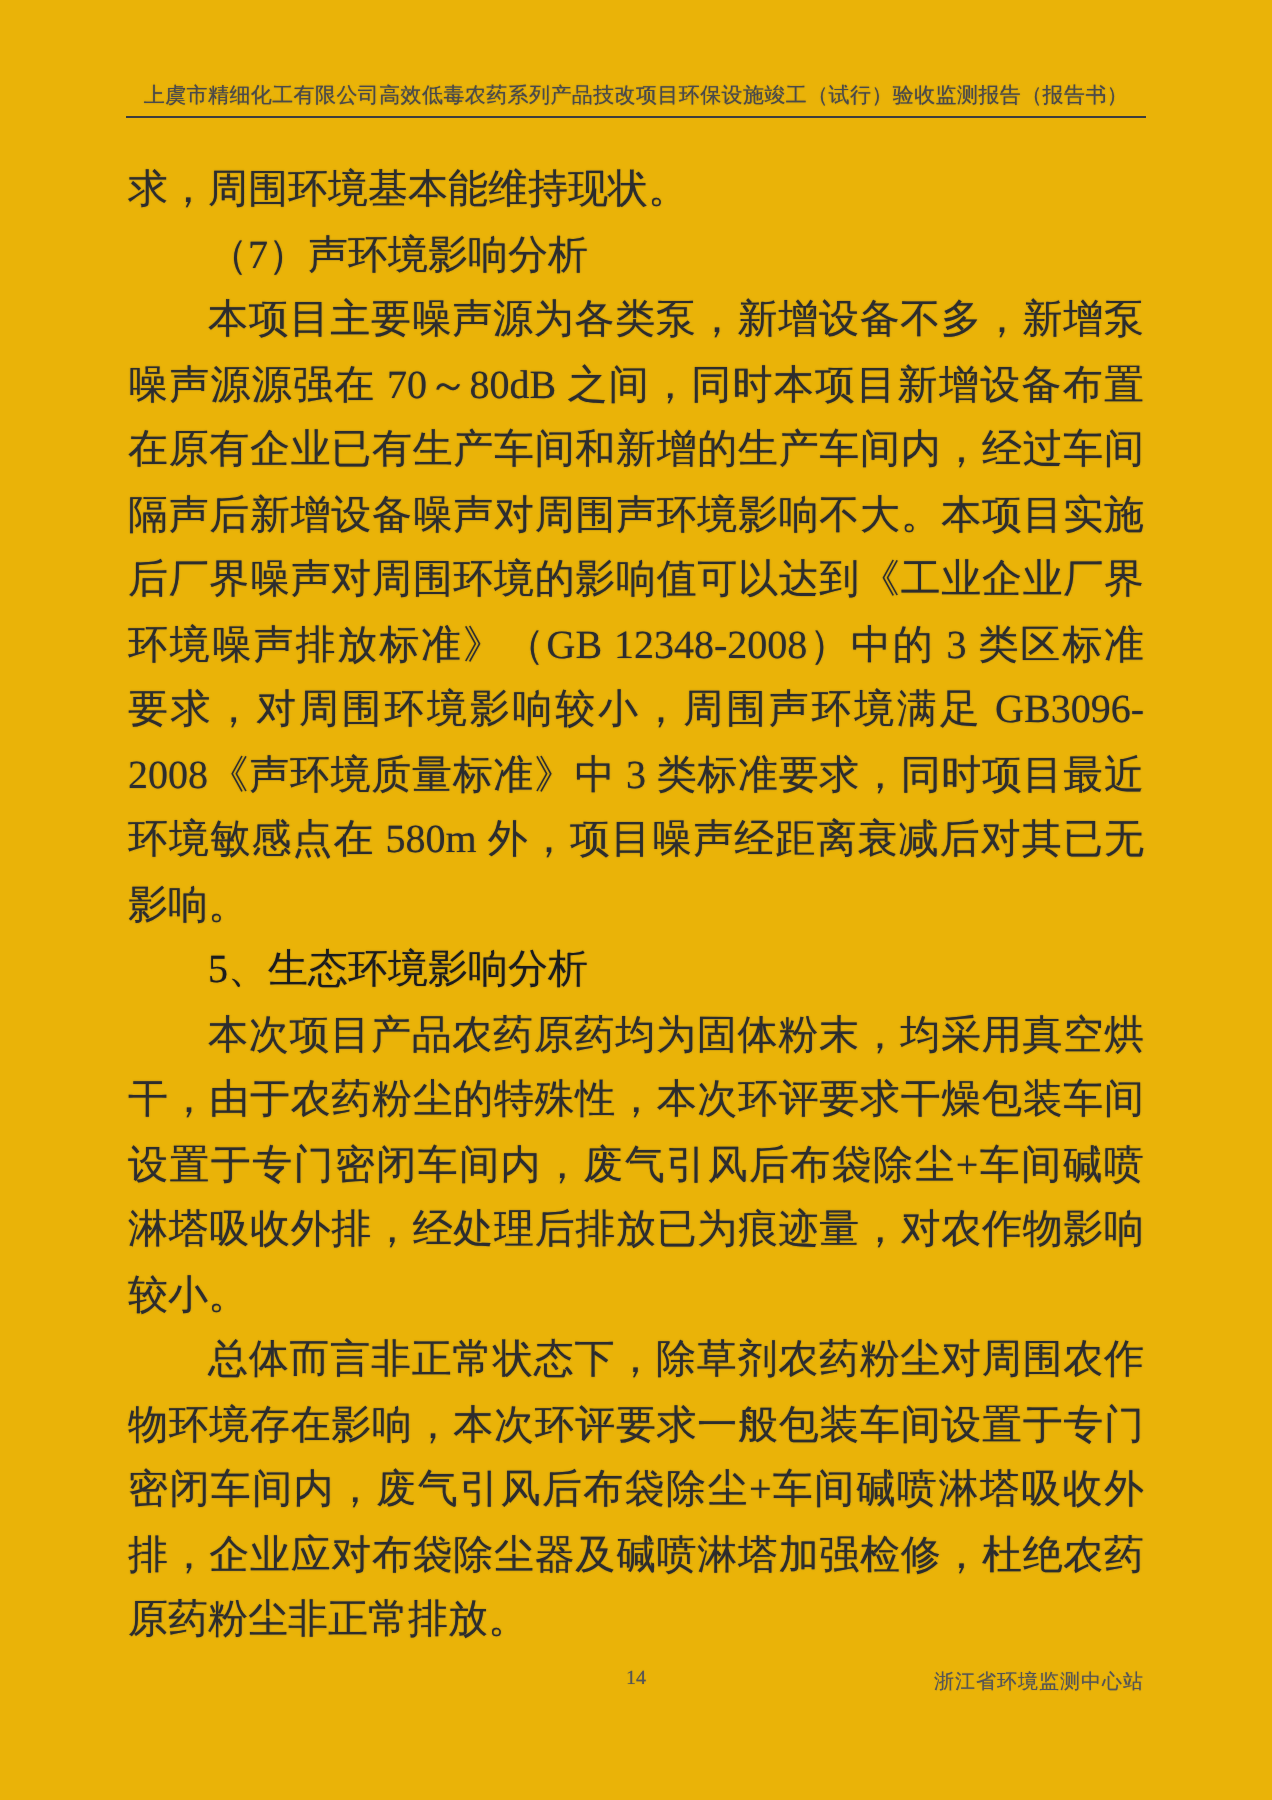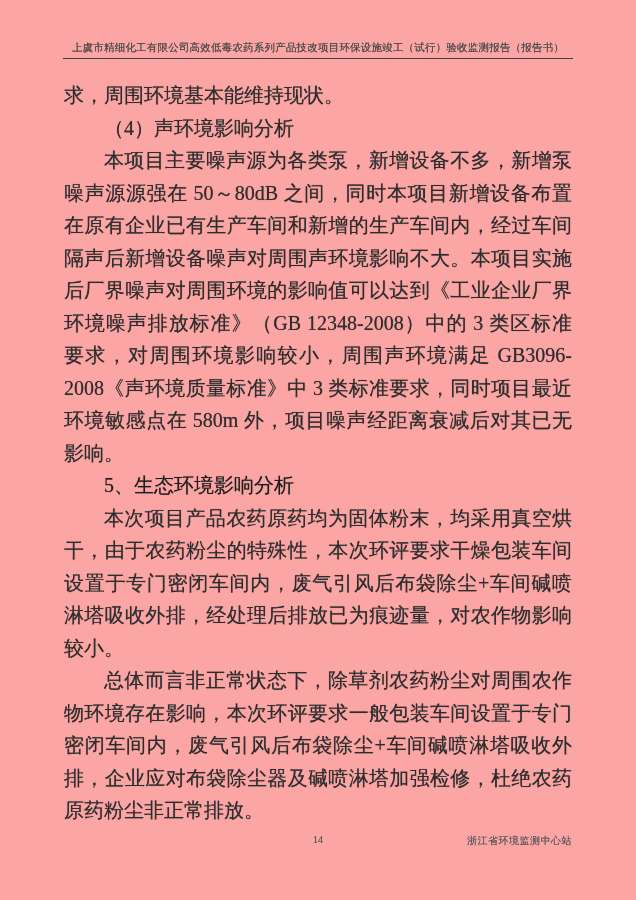--- a/index.html
+++ b/index.html
@@ -1,19 +1,19 @@
 <!DOCTYPE html>
 <html lang="zh"><head>
 <meta charset="utf-8">
 <style>
   html,body{margin:0;padding:0;background:#ffffff;}
   .page{
     position:relative;
     width:636px;height:900px;
-    background:#fca5a5;
+    background:#eab308;
     font-family:"Liberation Serif","DejaVu Serif",serif;
     overflow:hidden;
   }
   
   .header{
     position:absolute;
     top:41px;left:63px;width:510px;
     border-bottom:1.5px solid #3d3d3d;
     padding-bottom:3px;
     text-align:center;
@@ -59,23 +59,23 @@
 
 <div class="page">
 
   <div class="header">
     <span>上虞市精细化工有限公司高效低毒农药系列产品技改项目环保设施竣工（试行）验收监测报告（报告书）</span>
   </div>
 
   <div class="body">
     <p>求，周围环境基本能维持现状。</p>
 
-    <p class="indent">（4）声环境影响分析</p>
+    <p class="indent">（7）声环境影响分析</p>
 
-    <p class="indent">本项目主要噪声源为各类泵，新增设备不多，新增泵噪声源源强在 50～80dB 之间，同时本项目新增设备布置在原有企业已有生产车间和新增的生产车间内，经过车间隔声后新增设备噪声对周围声环境影响不大。本项目实施后厂界噪声对周围环境的影响值可以达到《工业企业厂界环境噪声排放标准》（GB 12348-2008）中的 3 类区标准要求，对周围环境影响较小，周围声环境满足 GB3096-2008《声环境质量标准》中 3 类标准要求，同时项目最近环境敏感点在 580m 外，项目噪声经距离衰减后对其已无影响。</p>
+    <p class="indent">本项目主要噪声源为各类泵，新增设备不多，新增泵噪声源源强在 70～80dB 之间，同时本项目新增设备布置在原有企业已有生产车间和新增的生产车间内，经过车间隔声后新增设备噪声对周围声环境影响不大。本项目实施后厂界噪声对周围环境的影响值可以达到《工业企业厂界环境噪声排放标准》（GB 12348-2008）中的 3 类区标准要求，对周围环境影响较小，周围声环境满足 GB3096-2008《声环境质量标准》中 3 类标准要求，同时项目最近环境敏感点在 580m 外，项目噪声经距离衰减后对其已无影响。</p>
 
     <p class="indent heading-bold">5、生态环境影响分析</p>
 
 
     <p class="indent">本次项目产品农药原药均为固体粉末，均采用真空烘干，由于农药粉尘的特殊性，本次环评要求干燥包装车间设置于专门密闭车间内，废气引风后布袋除尘+车间碱喷淋塔吸收外排，经处理后排放已为痕迹量，对农作物影响较小。</p>
 
     <p class="indent">总体而言非正常状态下，除草剂农药粉尘对周围农作物环境存在影响，本次环评要求一般包装车间设置于专门密闭车间内，废气引风后布袋除尘+车间碱喷淋塔吸收外排，企业应对布袋除尘器及碱喷淋塔加强检修，杜绝农药原药粉尘非正常排放。</p>
   </div>
 
   <div class="footer">

